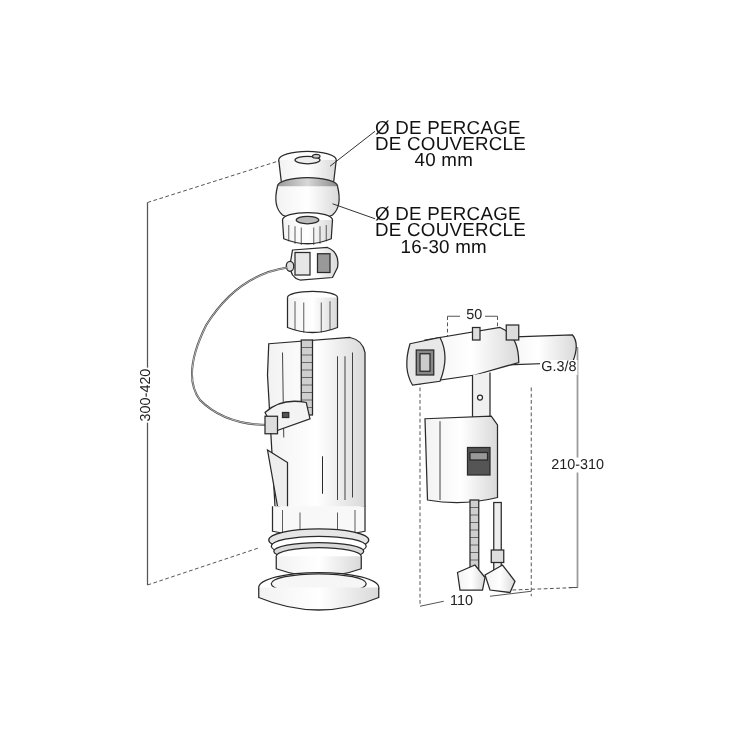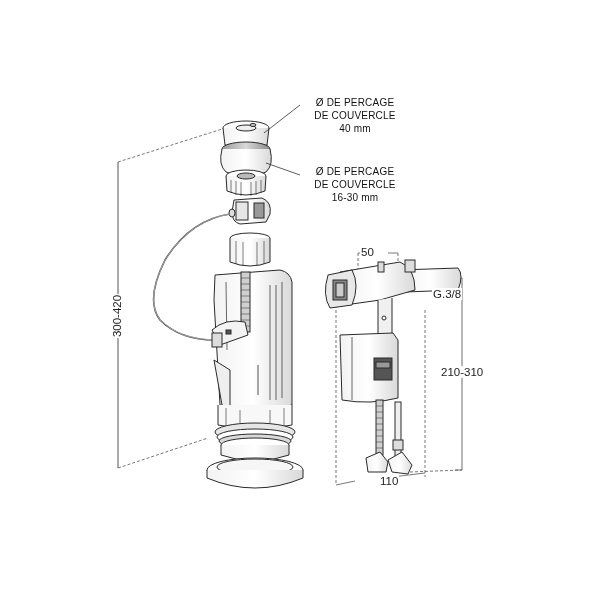--- a/index.html
+++ b/index.html
@@ -1,18 +1,18 @@
 <!DOCTYPE html>
 <html><head>
 <meta charset="utf-8">
 <style>
   html, body { margin:0; padding:0; background:#ffffff; }
   body { width:600px; height:600px; position:relative; overflow:hidden; font-family:"Liberation Sans", sans-serif; }
   #diagram { position:absolute; left:0; top:0; width:600px; height:600px; }
-  .label { position:absolute; color:#111; font-family:"Liberation Sans", sans-serif; font-size:10px; line-height:13px; letter-spacing:0.2px; white-space:nowrap; }
+  .label { position:absolute; color:#111; font-family:"Liberation Sans", sans-serif; font-size:15px; line-height:13px; letter-spacing:0.2px; white-space:nowrap; }
   .label.center { text-align:center; }
   .dim { position:absolute; color:#222; font-family:"Liberation Sans", sans-serif; font-size:11.5px; background:#fff; padding:0 1px; white-space:nowrap; }
   .dim.vertical { transform:rotate(-90deg); transform-origin:center center; }
 </style>
 </head>
 <body>
 
 <svg id="diagram" viewBox="0 0 600 600" xmlns="http://www.w3.org/2000/svg">
   <defs>
     <linearGradient id="cyl" x1="0" x2="1">
@@ -201,19 +201,19 @@
 </div>
 
 <div class="label center" style="left:300px; top:165px; width:110px;">
   <div>Ø  DE PERCAGE</div>
   <div>DE COUVERCLE</div>
   <div>16-30 mm</div>
 </div>
 
 <div class="dim vertical" style="left:95px; top:310px;">300-420</div>
 
-<div class="dim" style="left:360px; top:246px;">50</div>
+<div class="dim" style="left:372px; top:246px;">50</div>
 
 <div class="dim" style="left:432px; top:245px;margin-top:43px;">G.3/8</div>
 
 <div class="dim" style="left:440px; top:366px;text-align:right;">210-310</div>
 
-<div class="dim" style="left:359px; top:475px;margin-left:20px;">110</div>
+<div class="dim" style="left:359px; top:475px;">110</div>
 
 </body></html>

